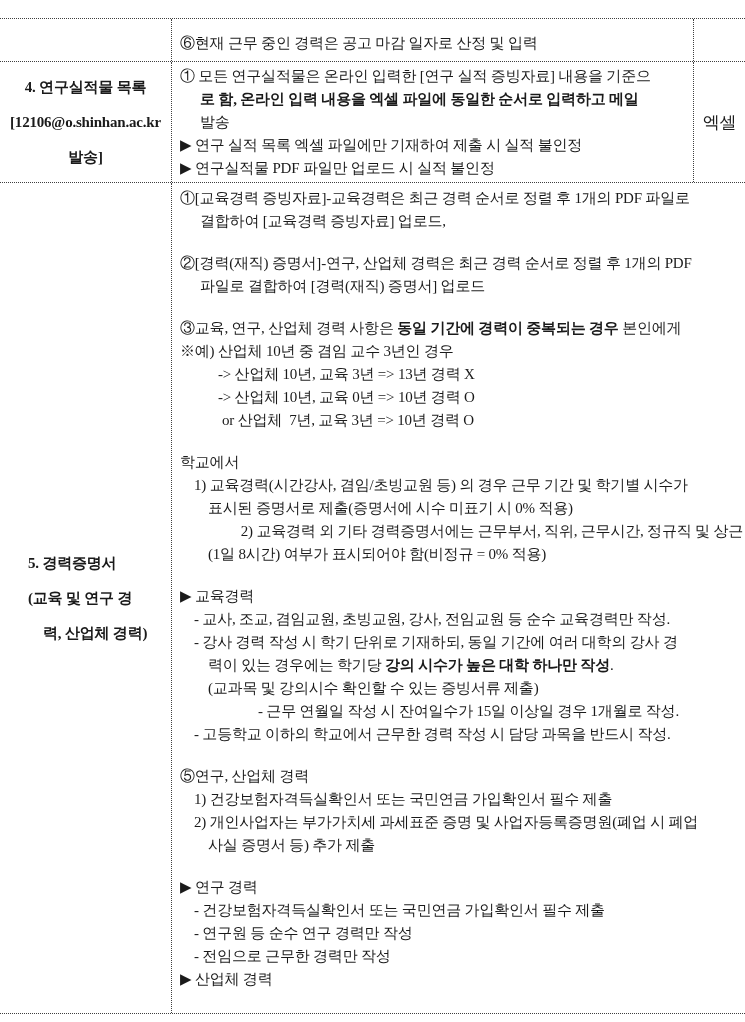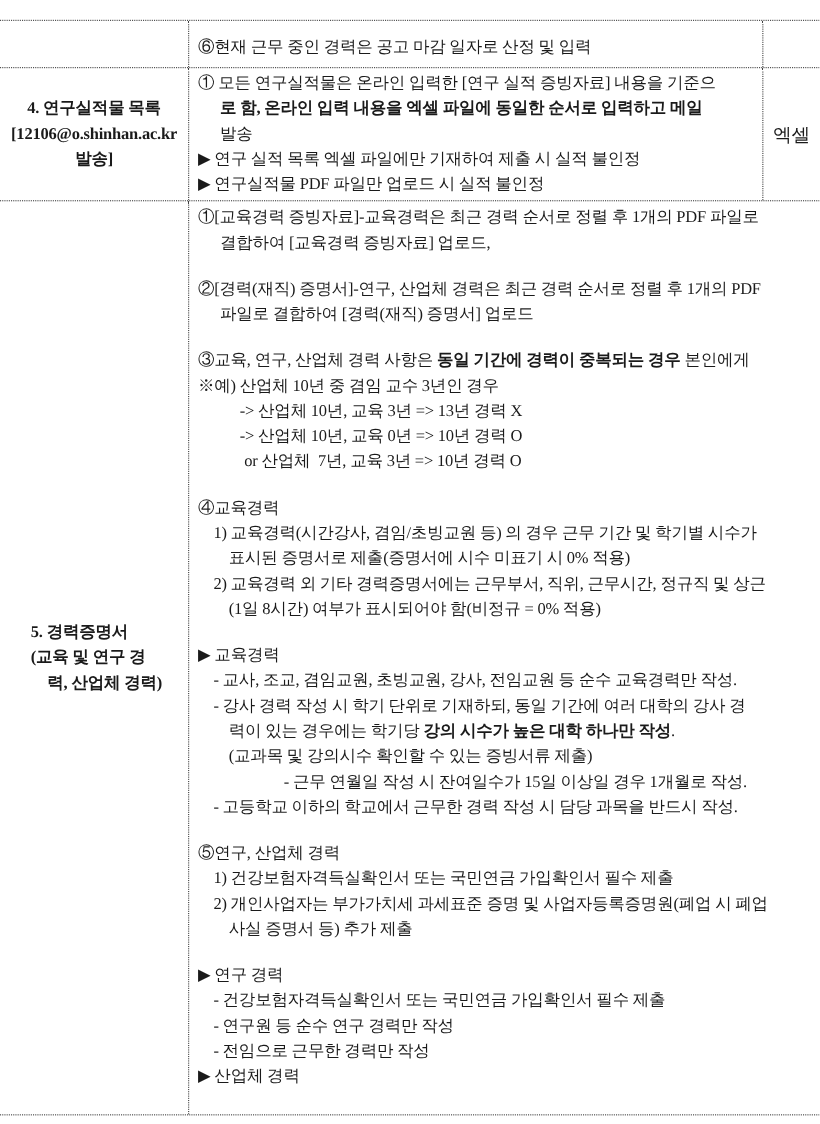--- a/index.html
+++ b/index.html
@@ -11,21 +11,21 @@
   .doc-table{
     position:absolute;top:18px;left:0;width:745px;
     border-top:1px dotted #3f3f3f;
   }
   .t-row{display:flex;border-bottom:1px dotted #3f3f3f;box-sizing:border-box;}
   .row-a{height:43px;}
   .row-b{height:121px;}
   .row-c{height:831px;}
   .cell-left{
     width:172px;flex:0 0 172px;border-right:1px dotted #3f3f3f;box-sizing:border-box;
-    display:flex;flex-direction:column;justify-content:center;
+    display:flex;flex-direction:column;justify-content:center;gap:12px;
   }
   .cell-content{flex:1 1 auto;box-sizing:border-box;padding:3px 2px 0 8px;overflow:visible;}
   .row-a .cell-content{padding-top:13px;}
   .row-c .cell-content{padding-top:4px;}
   .cell-right{
     width:52px;flex:0 0 52px;border-left:1px dotted #3f3f3f;box-sizing:border-box;
     display:flex;align-items:center;justify-content:center;
   }
   .line{font-size:15px;line-height:23px;white-space:pre;letter-spacing:-0.2px;}
   .line .b{font-weight:700;}
@@ -76,24 +76,24 @@
     <div class="cell-content">
         <div class="line"><span>①[교육경력 증빙자료]-교육경력은 최근 경력 순서로 정렬 후 1개의 PDF 파일로</span></div>
         <div class="line" style="padding-left: 20px;"><span>결합하여 [교육경력 증빙자료] 업로드,</span></div>
         <div class="line gap"><span>②[경력(재직) 증명서]-연구, 산업체 경력은 최근 경력 순서로 정렬 후 1개의 PDF</span></div>
         <div class="line" style="padding-left: 20px;"><span>파일로 결합하여 [경력(재직) 증명서] 업로드</span></div>
         <div class="line gap"><span>③교육, 연구, 산업체 경력 사항은 </span><span class="b">동일 기간에 경력이 중복되는 경우</span><span> 본인에게</span></div>
         <div class="line"><span>※예) 산업체 10년 중 겸임 교수 3년인 경우</span></div>
         <div class="line" style="padding-left: 38px;"><span>-&gt; 산업체 10년, 교육 3년 =&gt; 13년 경력 X</span></div>
         <div class="line" style="padding-left: 38px;"><span>-&gt; 산업체 10년, 교육 0년 =&gt; 10년 경력 O</span></div>
         <div class="line" style="padding-left: 42px;"><span>or 산업체  7년, 교육 3년 =&gt; 10년 경력 O</span></div>
-        <div class="line gap"><span>④교육경력</span></div>
+        <div class="line gap"><span>학교에서</span></div>
         <div class="line" style="padding-left: 14px;"><span>1) 교육경력(시간강사, 겸임/초빙교원 등) 의 경우 근무 기간 및 학기별 시수가</span></div>
         <div class="line" style="padding-left: 28px;"><span>표시된 증명서로 제출(증명서에 시수 미표기 시 0% 적용)</span></div>
-        <div class="line" style="padding-left: 14px;"><span>2) 교육경력 외 기타 경력증명서에는 근무부서, 직위, 근무시간, 정규직 및 상근</span></div>
+        <div class="line" style="padding-left: 14px; text-align: right;"><span>2) 교육경력 외 기타 경력증명서에는 근무부서, 직위, 근무시간, 정규직 및 상근</span></div>
         <div class="line" style="padding-left: 28px;"><span>(1일 8시간) 여부가 표시되어야 함(비정규 = 0% 적용)</span></div>
         <div class="line gap"><span>▶ 교육경력</span></div>
         <div class="line" style="padding-left: 14px;"><span>- 교사, 조교, 겸임교원, 초빙교원, 강사, 전임교원 등 순수 교육경력만 작성.</span></div>
         <div class="line" style="padding-left: 14px;"><span>- 강사 경력 작성 시 학기 단위로 기재하되, 동일 기간에 여러 대학의 강사 경</span></div>
         <div class="line" style="padding-left: 28px;"><span>력이 있는 경우에는 학기당 </span><span class="b">강의 시수가 높은 대학 하나만 작성</span><span>.</span></div>
         <div class="line" style="padding-left: 28px;"><span>(교과목 및 강의시수 확인할 수 있는 증빙서류 제출)</span></div>
         <div class="line" style="padding-left: 14px; text-align: center;"><span>- 근무 연월일 작성 시 잔여일수가 15일 이상일 경우 1개월로 작성.</span></div>
         <div class="line" style="padding-left: 14px;"><span>- 고등학교 이하의 학교에서 근무한 경력 작성 시 담당 과목을 반드시 작성.</span></div>
         <div class="line gap"><span>⑤연구, 산업체 경력</span></div>
         <div class="line" style="padding-left: 14px;"><span>1) 건강보험자격득실확인서 또는 국민연금 가입확인서 필수 제출</span></div>

